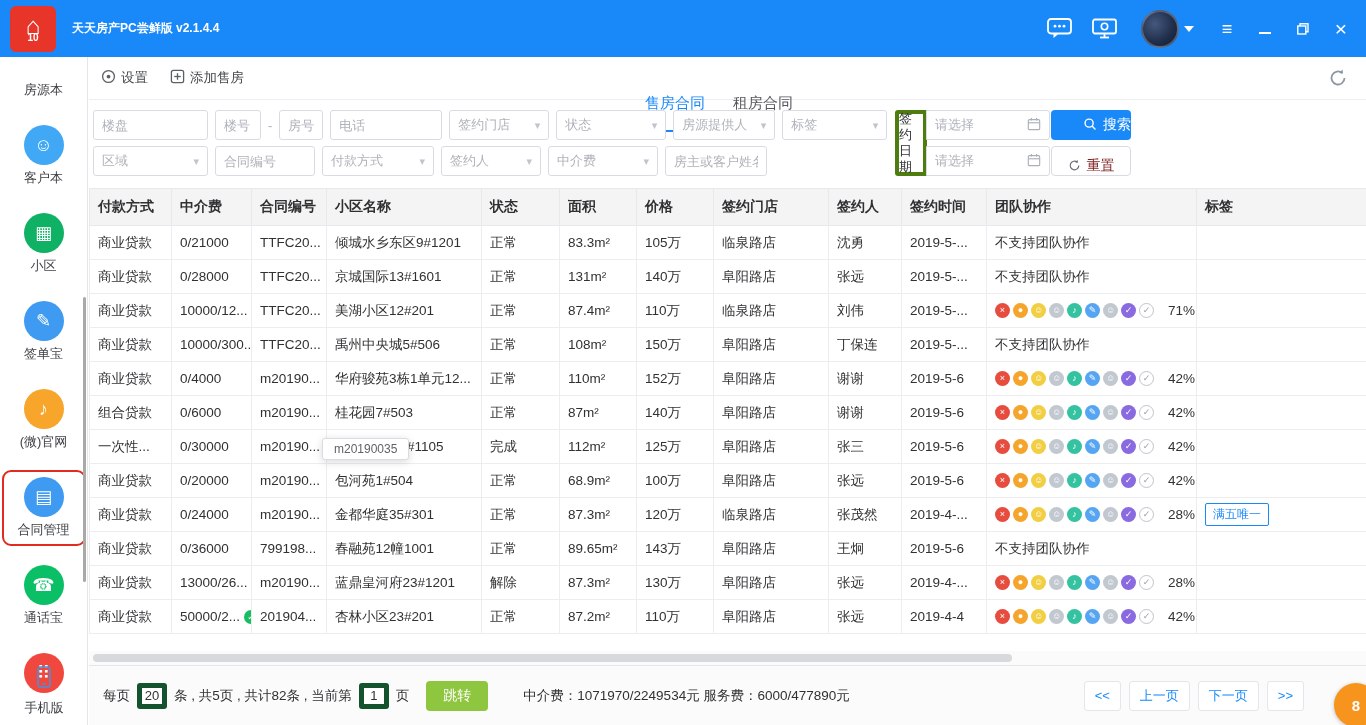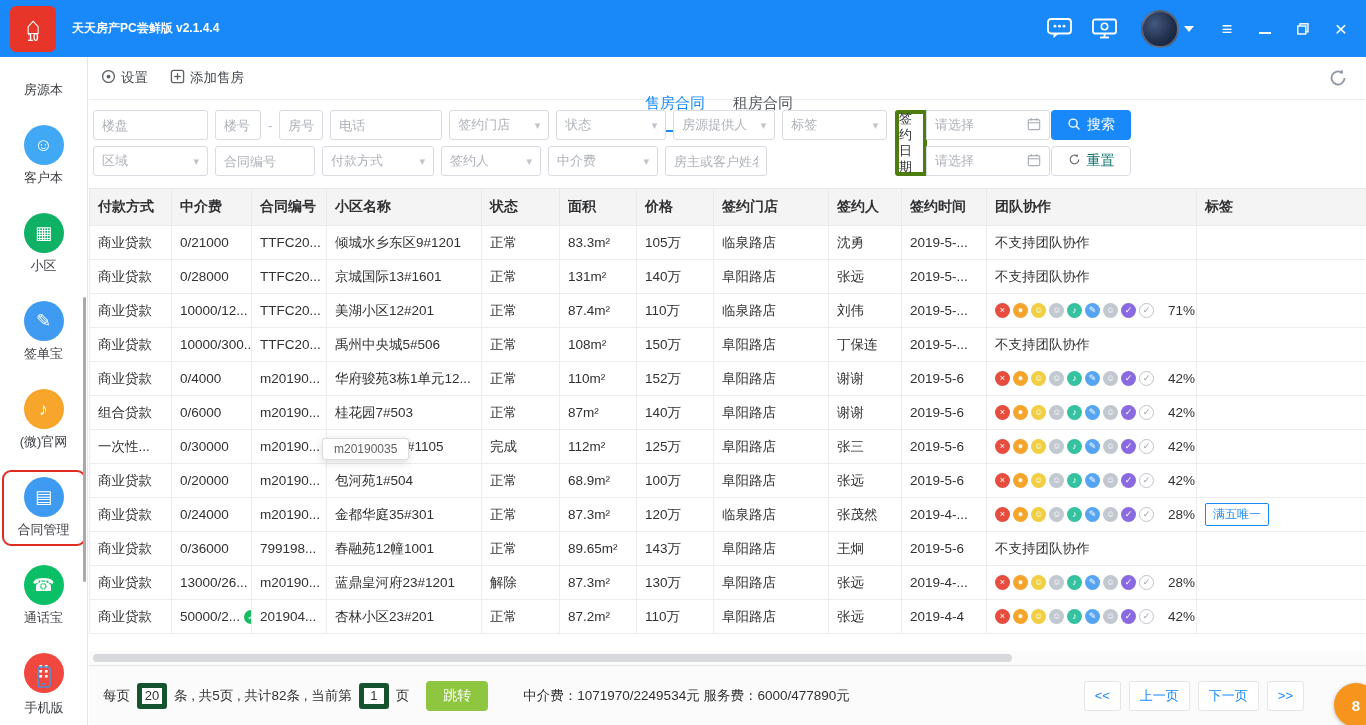--- a/index.html
+++ b/index.html
@@ -51,22 +51,22 @@
   .f-in::placeholder { color:#aeb2b9; }
   .f-sel { display:flex; align-items:center; justify-content:space-between; cursor:pointer; }
   .ph { color:#aeb2b9; }
   .arr { color:#c0c4cc; font-size:11px; margin-left:4px; }
   .dash { color:#aeb2b9; }
   .w115{width:115px}.w112{width:112px}.w110{width:110px}.w105{width:105px}.w102{width:102px}.w100{width:100px}.w46{width:46px}.w44{width:44px}
   .date-group { position:absolute; left:806px; top:10px; height:66px; display:flex; }
   .date-label { width:32px; height:66px; border:4px solid #4d7c0f; border-radius:3px 0 0 3px; display:flex; flex-direction:column; align-items:center; justify-content:center; font-size:13px; color:#303133; line-height:16px; background:#fff; }
   .date-col { display:flex; flex-direction:column; gap:6px; margin-left:-1px; }
   .date-in { width:124px; display:flex; align-items:center; justify-content:space-between; cursor:pointer; border-radius:0 3px 3px 0; }
-  .btn-search { position:absolute; left:962px; top:10px; width:80px; height:30px; background:#1989fa; color:#fff; border:none; border-radius:4px; font-size:14px; display:flex; align-items:center; justify-content:center; gap:6px; cursor:pointer; }
-  .btn-reset { position:absolute; left:962px; top:46px; width:80px; height:30px; background:#fff; color:#0f766e; border:1px solid #d8dce2; border-radius:4px; font-size:14px; display:flex; align-items:center; justify-content:center; gap:6px; cursor:pointer; }
+  .btn-search { position:absolute; left:962px; top:10px; width:80px; height:30px; background:#1989fa; color:#fff; border:none; border-radius:4px; font-size:14px; display:flex; align-items:center; justify-content:flex-end; gap:6px; cursor:pointer; }
+  .btn-reset { position:absolute; left:962px; top:46px; width:80px; height:30px; background:#fff; color:#7f1d1d; border:1px solid #d8dce2; border-radius:4px; font-size:14px; display:flex; align-items:flex-end; justify-content:center; gap:6px; cursor:pointer; }
 
   
   .tablewrap { flex:1; overflow:hidden; position:relative; }
   table { border-collapse:collapse; table-layout:fixed; width:1278px; }
   th { background:#f4f4f5; font-weight:bold; text-align:left; padding:0 8px; height:37px; border:1px solid #e8e9ec; color:#303133; font-size:14px; white-space:nowrap; }
   td { height:34px; padding:0 8px; border:1px solid #ededf0; color:#303133; font-size:13.5px; white-space:nowrap; overflow:hidden; }
   tbody tr { cursor:pointer; }
   .ticon { display:inline-block; width:15px; height:15px; border-radius:50%; color:#fff; font-size:9px; line-height:15px; text-align:center; margin-right:3px; vertical-align:middle; }
   .ticon.outline { background:#fff; border:1px solid #c0c4cc; color:#9aa0a8; line-height:13px; }
   .tpercent { margin-left:11px; vertical-align:middle; }

